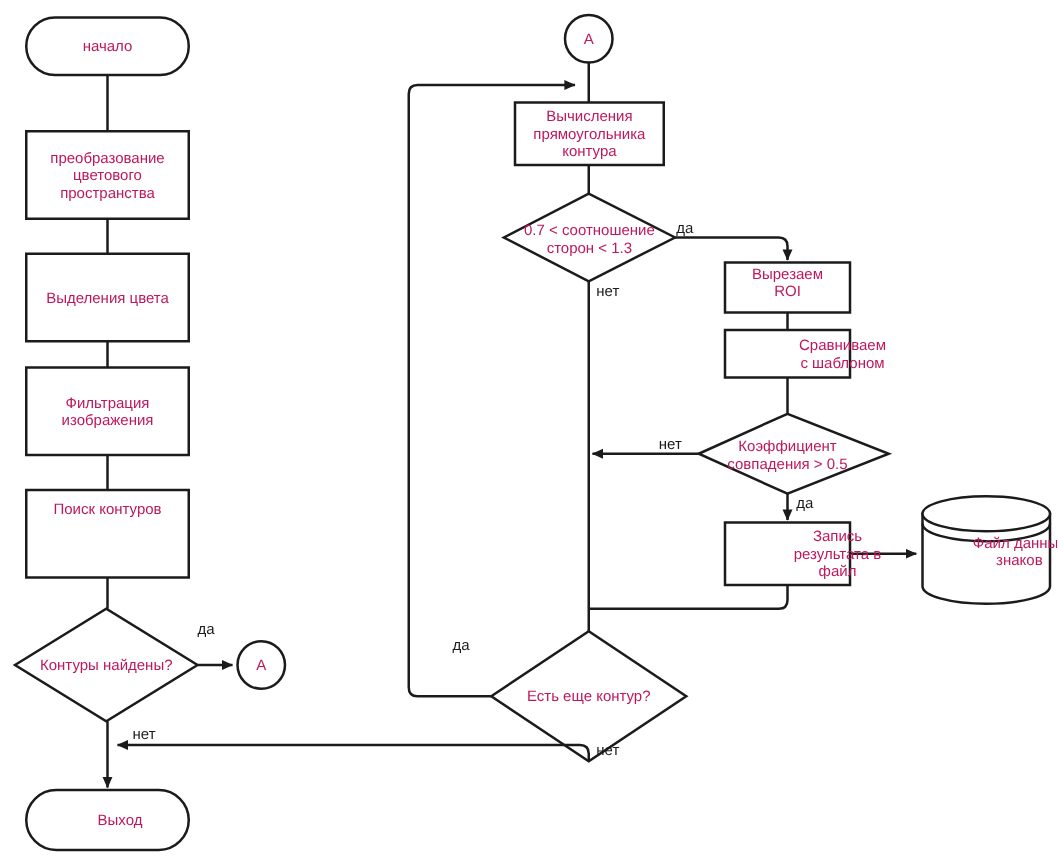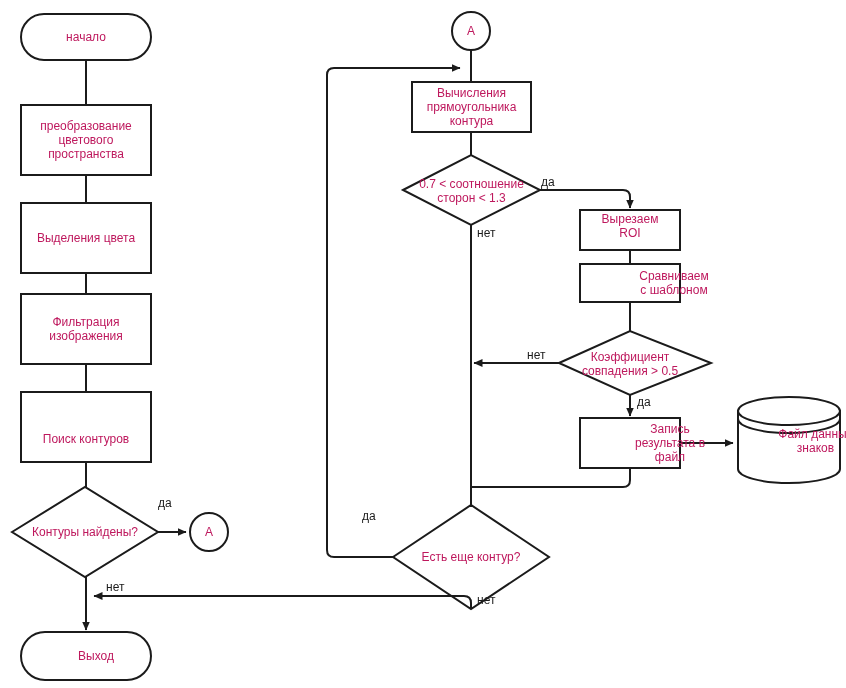--- a/index.html
+++ b/index.html
@@ -120,21 +120,21 @@
 
   <div class="node-text" style="left:21px; top:105px; width:130px; height:70px;">преобразование
 цветового
 пространства</div>
 
   <div class="node-text" style="left:21px; top:203px; width:130px; height:70px;text-align:center;">Выделения цвета</div>
 
   <div class="node-text" style="left:21px; top:294px; width:130px; height:70px;">Фильтрация
 изображения</div>
 
-  <div class="node-text" style="left:21px; top:404px; width:130px; height:70px;">Поиск контуров</div>
+  <div class="node-text" style="left:21px; top:372px; width:130px; height:70px;">Поиск контуров</div>
 
   <div class="node-text" style="left:12px; top:509px; width:146px; height:46px;">Контуры найдены?</div>
 
   <div class="node-text" style="left:190px; top:513px; width:38px; height:38px;">A</div>
 
   <div class="node-text" style="left:21px; top:632px; width:150px; height:48px;">Выход</div>
 
   <div class="node-text" style="left:452px; top:12px; width:38px; height:38px;">A</div>
 
   <div class="node-text" style="left:412px; top:82px; width:119px; height:50px;">Вычисления

